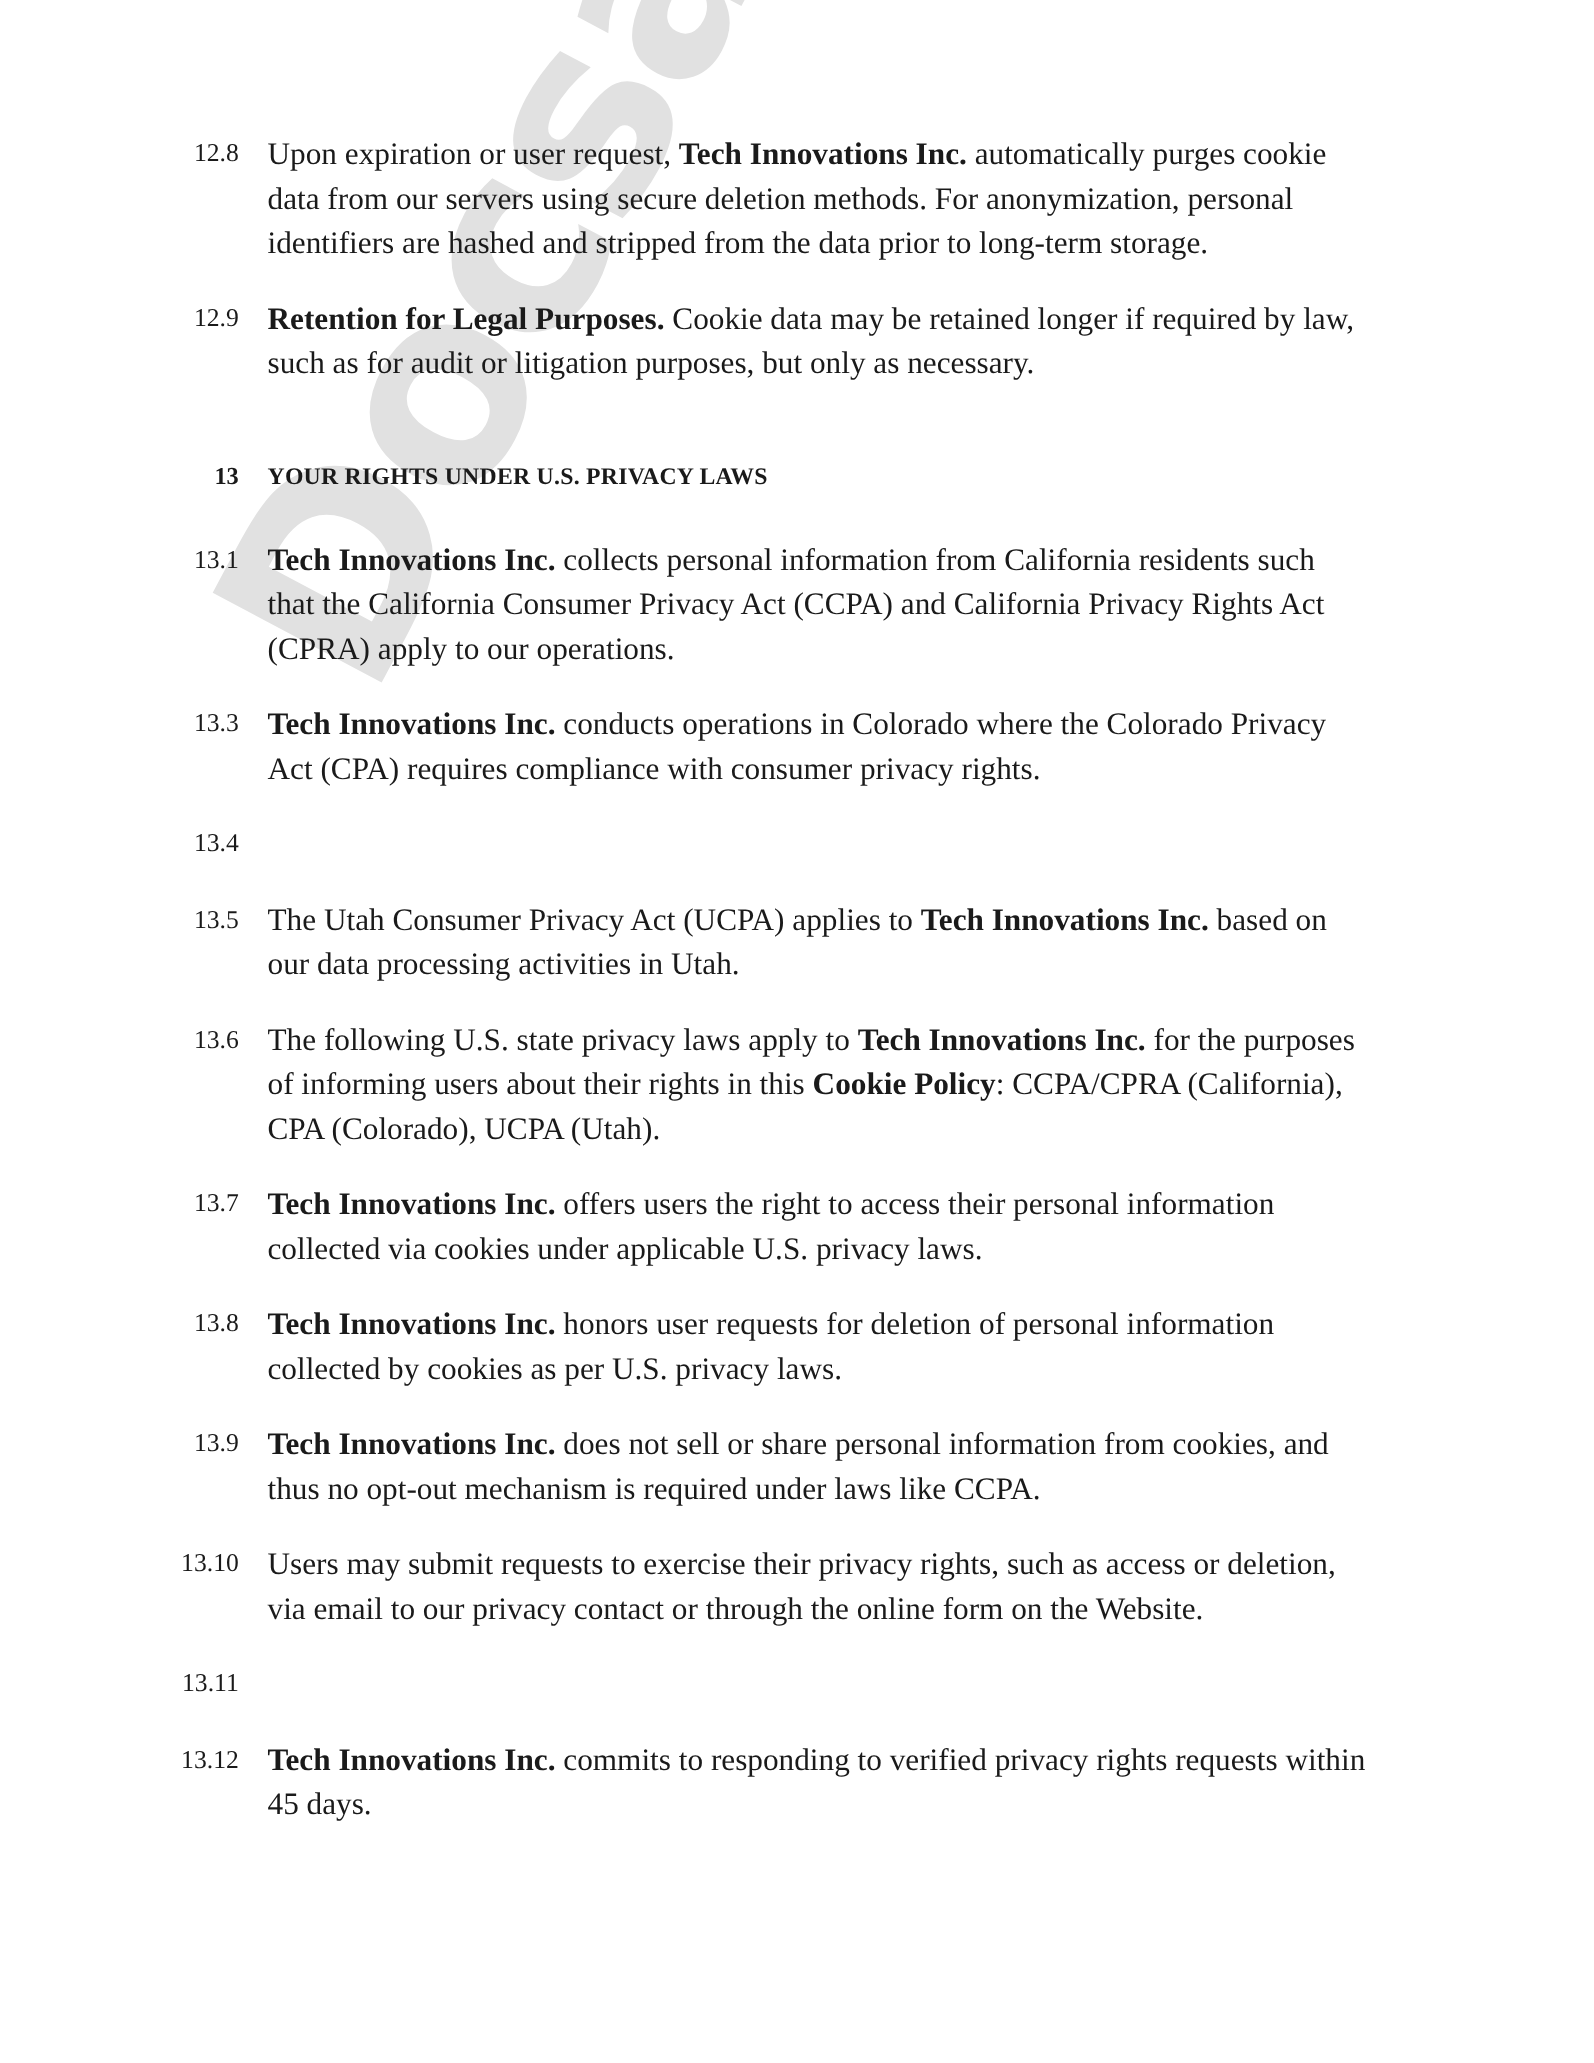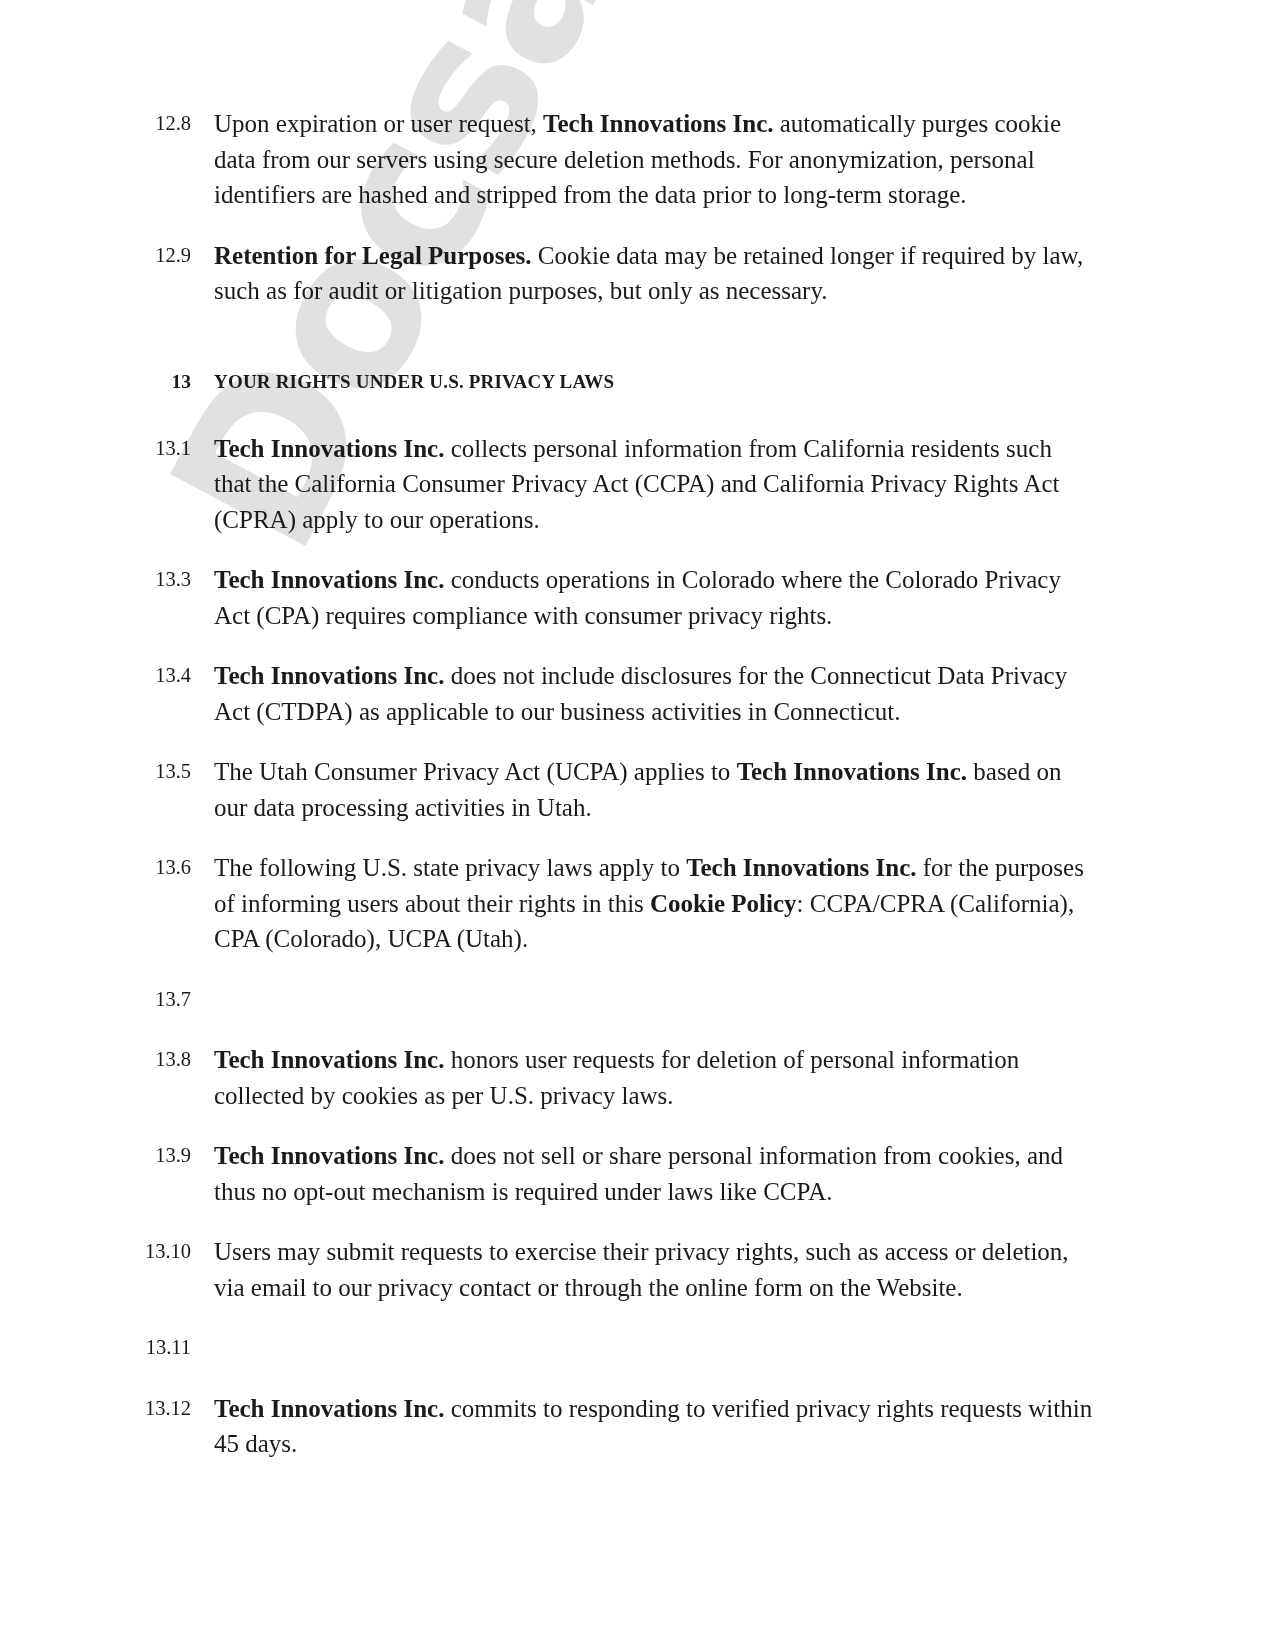--- a/index.html
+++ b/index.html
@@ -121,32 +121,32 @@
       <div class="clause">
         <div class="clause-num">13.1</div>
         <div class="clause-body"><b>Tech Innovations Inc.</b><span> collects personal information from California residents such that the California Consumer Privacy Act (CCPA) and California Privacy Rights Act (CPRA) apply to our operations.</span></div>
       </div>
       <div class="clause">
         <div class="clause-num">13.3</div>
         <div class="clause-body"><b>Tech Innovations Inc.</b><span> conducts operations in Colorado where the Colorado Privacy Act (CPA) requires compliance with consumer privacy rights.</span></div>
       </div>
       <div class="clause">
         <div class="clause-num">13.4</div>
-        <div class="clause-body"><b>Tech Innovations Inc.</b><span> does not include disclosures for the Connecticut Data Privacy Act (CTDPA) as applicable to our business activities in Connecticut.</span></div>
       </div>
       <div class="clause">
         <div class="clause-num">13.5</div>
         <div class="clause-body"><span>The Utah Consumer Privacy Act (UCPA) applies to </span><b>Tech Innovations Inc.</b><span> based on our data processing activities in Utah.</span></div>
       </div>
       <div class="clause">
         <div class="clause-num">13.6</div>
         <div class="clause-body"><span>The following U.S. state privacy laws apply to </span><b>Tech Innovations Inc.</b><span> for the purposes of informing users about their rights in this </span><b>Cookie Policy</b><span>: CCPA/CPRA (California), CPA (Colorado), UCPA (Utah).</span></div>
       </div>
       <div class="clause">
         <div class="clause-num">13.7</div>
+        <div class="clause-body"><b>Tech Innovations Inc.</b><span> offers users the right to access their personal information collected via cookies under applicable U.S. privacy laws.</span></div>
       </div>
       <div class="clause">
         <div class="clause-num">13.8</div>
         <div class="clause-body"><b>Tech Innovations Inc.</b><span> honors user requests for deletion of personal information collected by cookies as per U.S. privacy laws.</span></div>
       </div>
       <div class="clause">
         <div class="clause-num">13.9</div>
         <div class="clause-body"><b>Tech Innovations Inc.</b><span> does not sell or share personal information from cookies, and thus no opt-out mechanism is required under laws like CCPA.</span></div>
       </div>
       <div class="clause">

